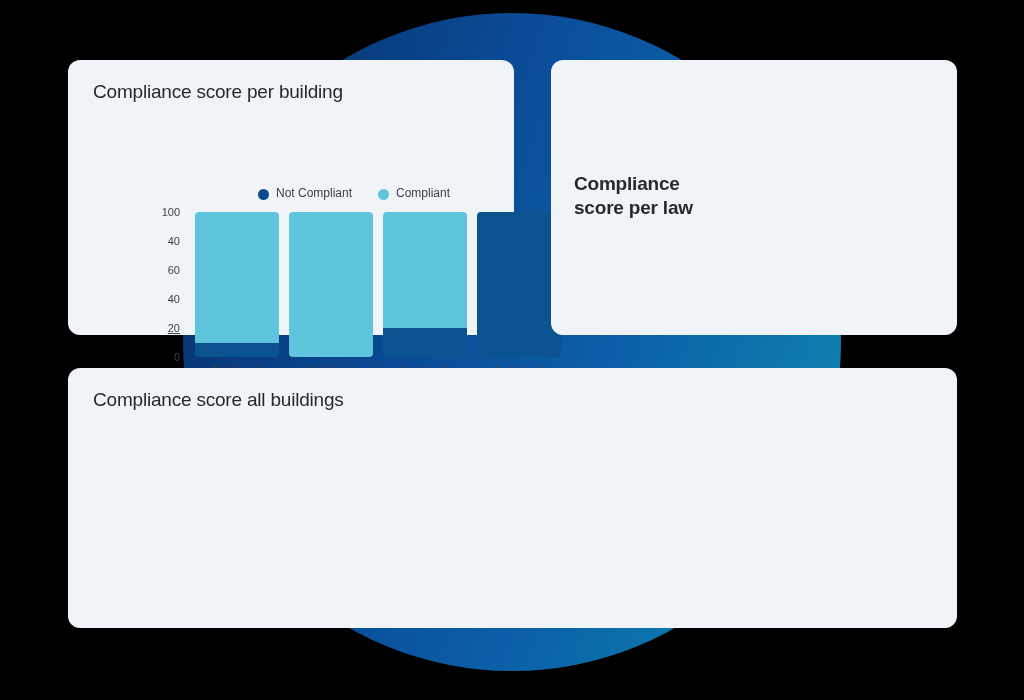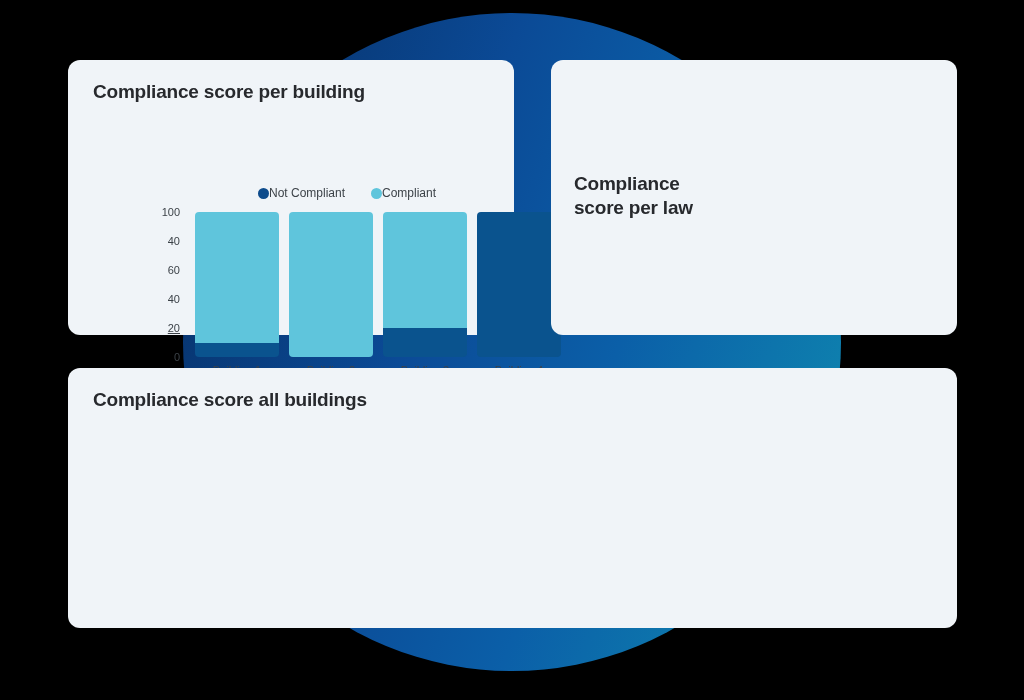--- a/index.html
+++ b/index.html
@@ -20,37 +20,37 @@
     position:absolute;
     background:#f0f4f8;
     border-radius:12px;
   }
   #panel-buildings { left:68px;  top:60px;  width:446px; height:275px; }
   #panel-law       { left:551px; top:60px;  width:406px; height:275px; }
   #panel-all       { left:68px;  top:368px; width:889px; height:260px; }
 
   .panel-title {
     font-size:19px;
-    font-weight:bold;
+    font-weight:normal;
     color:#27292d;
     letter-spacing:-0.2px;
   }
   #panel-buildings .panel-title { position:absolute; left:25px; top:21px; }
   #panel-all .panel-title       { position:absolute; left:25px; top:21px; }
 
   #law-title {
     position:absolute; left:23px; top:112px;
     width:160px;
     font-size:19px; font-weight:bold; color:#27292d;
     line-height:1.26; letter-spacing:-0.2px;
   }
 
   
   .legend { position:absolute; display:flex; align-items:center; gap:26px; }
-  .legend-item { display:flex; align-items:center; }
+  .legend-item { display:flex; align-items:flex-end; gap:7px; }
   .legend-dot { width:11px; height:11px; border-radius:50%; flex:0 0 auto; }
   .legend-label { font-size:12px; color:#3c4248; white-space:nowrap; }
   #legend-buildings { left:190px; top:126px; }
 
   
   .chart { position:absolute; }
   #chart-buildings { left:88px; top:145px; width:410px; height:170px; }
 
   .yaxis { position:absolute; left:0; top:0; width:30px; height:100%; }
   .ytick {

